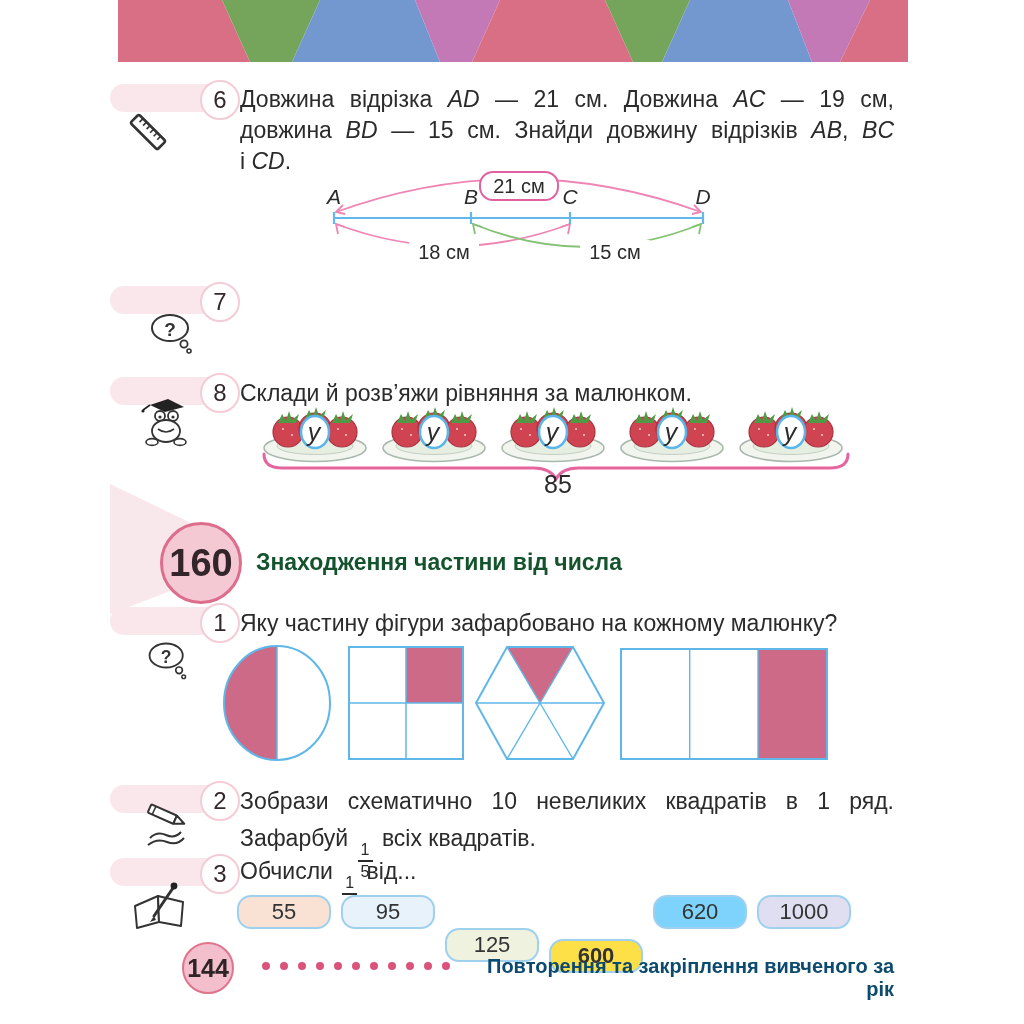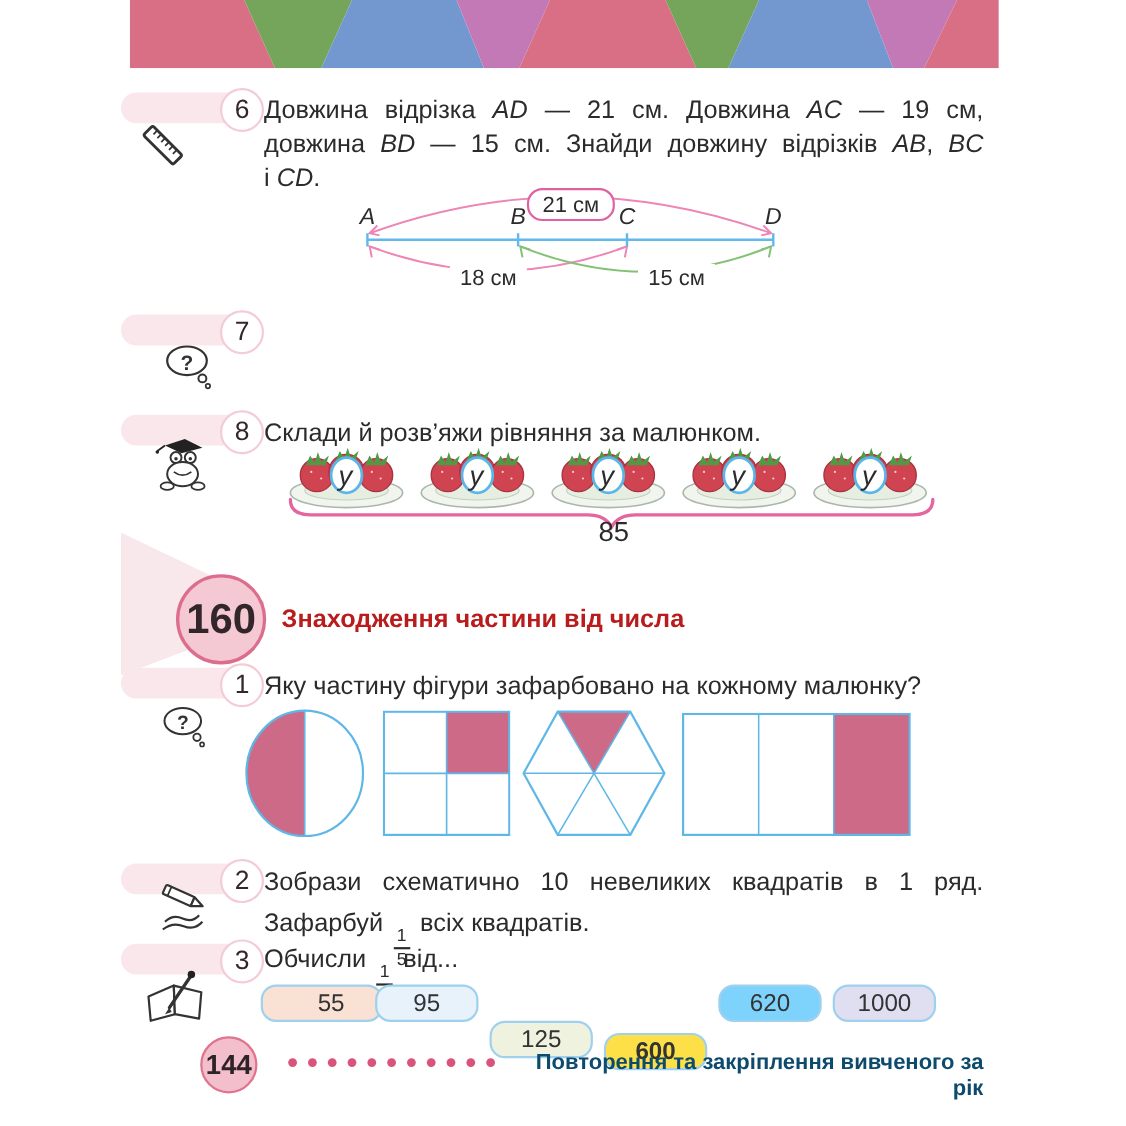--- a/index.html
+++ b/index.html
@@ -24,21 +24,21 @@
         line-height:1;font-size:16px;margin:0 3px;}
   .frac .num{border-bottom:2px solid #2b2b2b;padding:0 3px 2px;}
   .frac .den{padding-top:2px;}
 
   
   .wedge{left:110px;top:484px;width:130px;height:130px;background:#f8e8ec;
          clip-path:polygon(0 0,100% 48%,100% 62%,0 100%);}
   .lesson-circle{left:160px;top:522px;width:76px;height:76px;border-radius:50%;
                  background:#f4c9d4;border:3px solid #dd6d8d;display:flex;align-items:center;
                  justify-content:center;font-size:38px;font-weight:bold;color:#33262b;}
-  .lesson-title{left:256px;top:549px;font-size:23px;font-weight:bold;color:#b91c1c;}
+  .lesson-title{left:256px;top:549px;font-size:23px;font-weight:bold;color:#14532d;}
 
   
   .numbox{position:absolute;width:90px;height:30px;border:2px solid #9fd0ee;border-radius:14px;
           display:flex;align-items:center;justify-content:center;font-size:22px;color:#333;}
 
   
   .page-badge{left:182px;top:942px;width:48px;height:48px;border-radius:50%;background:#f3bfcc;
               border:2px solid #e0738e;display:flex;align-items:center;justify-content:center;
               font-size:25px;font-weight:bold;color:#2e2326;}
   .dots{left:262px;top:962px;display:flex;gap:10px;}
@@ -355,21 +355,21 @@
   </svg>
   <div class="abs tcol" style="left:240px;top:856px;">
     <span>Обчисли</span>
     <span class="frac">
         <span class="num">1</span>
         <span class="den">5</span>
       </span>
     <span>від...</span>
   </div>
 
-  <div class="numbox" style="left: 237px; top: 895px; background: rgb(249, 226, 212); padding-left: 17px;">55</div>
+  <div class="numbox" style="left: 237px; top: 895px; background: rgb(249, 226, 212);">55</div>
   <div class="numbox" style="left: 341px; top: 895px; background: rgb(231, 242, 251);">95</div>
   <div class="numbox" style="left: 445px; top: 928px; background: rgb(238, 242, 223);">125</div>
   <div class="numbox" style="left: 549px; top: 939px; background: #fde047; font-weight: bold;">600</div>
   <div class="numbox" style="left: 653px; top: 895px; background: #7dd3fc;">620</div>
   <div class="numbox" style="left: 757px; top: 895px; background: rgb(224, 222, 241);">1000</div>
 
   <div class="abs page-badge">144</div>
   <div class="abs dots">
     <span></span>
       <span></span>

